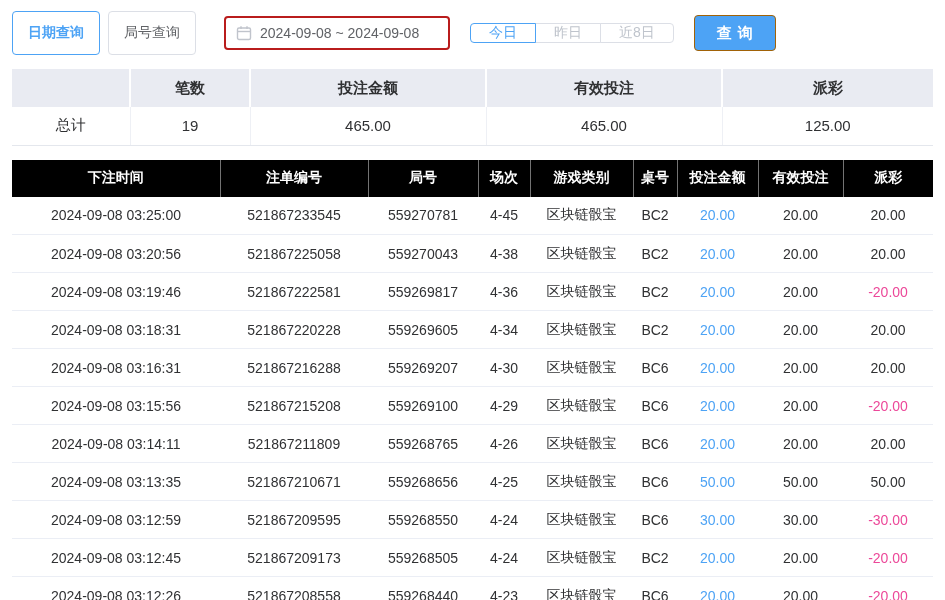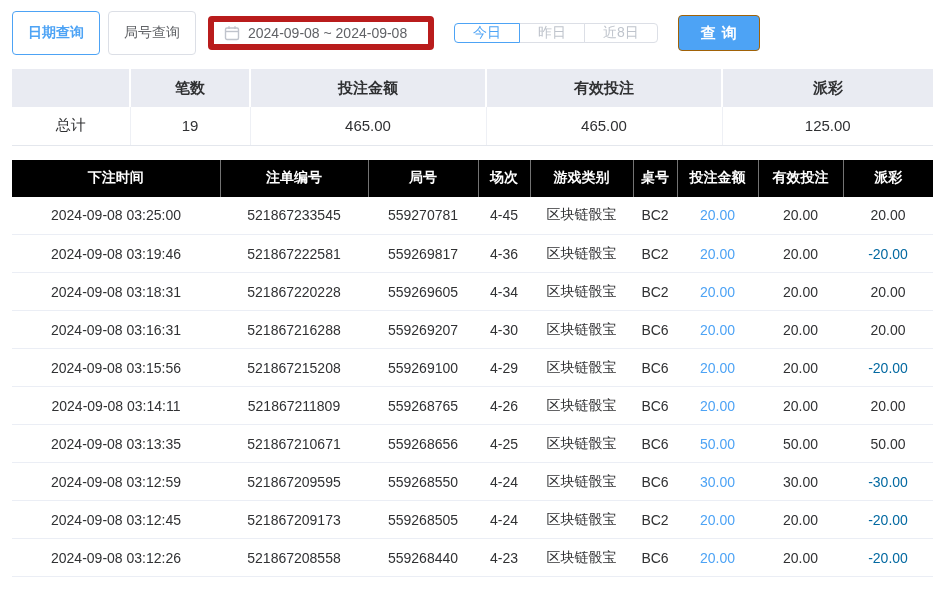--- a/index.html
+++ b/index.html
@@ -18,23 +18,23 @@
     height: 44px; padding: 0 15px; border-radius: 4px;
     border: 1px solid #dcdfe6; background: #fff;
     font-size: 14px; color: #606266; cursor: pointer;
     display: inline-flex; align-items: center; justify-content: center;
     font-family: inherit;
   }
   .btn-outline-primary {
     border-color: #4da3f5; color: #4da3f5; font-weight: bold;
   }
   .date-picker {
-    height: 34px; width: 226px; border: 6px solid #b91c1c; border-radius: 4px;
+    height: 34px; width: 226px; border: 2px solid #b91c1c; border-radius: 4px;
     display: inline-flex; align-items: center; gap: 8px; padding: 0 10px;
-    color: #606266; cursor: pointer; margin-left: 4px;
+    color: #606266; cursor: pointer; margin-left: 20px;
   }
   .cal-icon { width: 16px; height: 16px; display: inline-block; }
   .seg-group { display: inline-flex; margin-left: 12px; }
   .seg {
     height: 20px; padding: 0 18px; background: #fff;
     border: 1px solid #dcdfe6; color: #bfc4cc; font-size: 14px;
     display: inline-flex; align-items: center; cursor: pointer;
     margin-left: -1px; font-family: inherit;
   }
   .seg:first-child { border-radius: 4px 0 0 4px; margin-left: 0; }
@@ -65,21 +65,21 @@
     background: #000000; color: #ffffff; font-weight: bold;
     height: 37px; text-align: center; font-size: 14px;
     border-right: 1px solid rgba(255,255,255,.45);
   }
   .bet-table th:last-child { border-right: none; }
   .bet-table td {
     height: 38px; text-align: center; font-size: 14px;
     border-bottom: 1px solid #ebeef5; background: #fff; color: #303133;
   }
   .bet-table td.link { color: #4da3f5; cursor: pointer; }
-  .bet-table td.neg { color: #0369a1; }
+  .bet-table td.neg { color: #ec4899; }
 </style>
 </head>
 <body>
 
 <div class="toolbar">
   <button class="btn btn-outline-primary">日期查询</button>
   <button class="btn">局号查询</button>
 
   <div class="date-picker">
     <span class="cal-icon">
@@ -161,20 +161,31 @@
     <td>521867233545</td>
     <td>559270781</td>
     <td>4-45</td>
     <td>区块链骰宝</td>
     <td>BC2</td>
     <td class="link">20.00</td>
     <td>20.00</td>
     <td>20.00</td>
   </tr>
       <tr>
+    <td>2024-09-08 03:20:56</td>
+    <td>521867225058</td>
+    <td>559270043</td>
+    <td>4-38</td>
+    <td>区块链骰宝</td>
+    <td>BC2</td>
+    <td class="link">20.00</td>
+    <td>20.00</td>
+    <td>20.00</td>
+  </tr>
+      <tr>
     <td>2024-09-08 03:19:46</td>
     <td>521867222581</td>
     <td>559269817</td>
     <td>4-36</td>
     <td>区块链骰宝</td>
     <td>BC2</td>
     <td class="link">20.00</td>
     <td>20.00</td>
     <td class="neg">-20.00</td>
   </tr>

